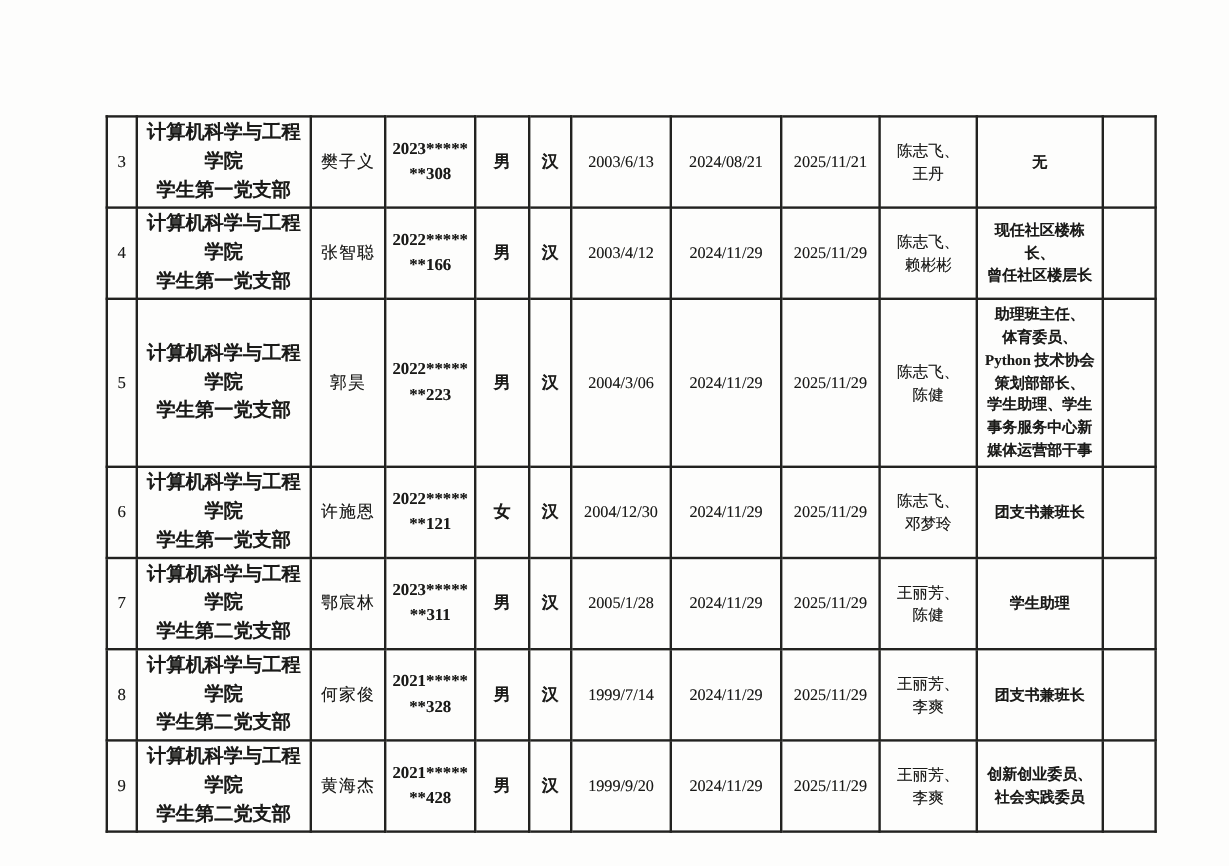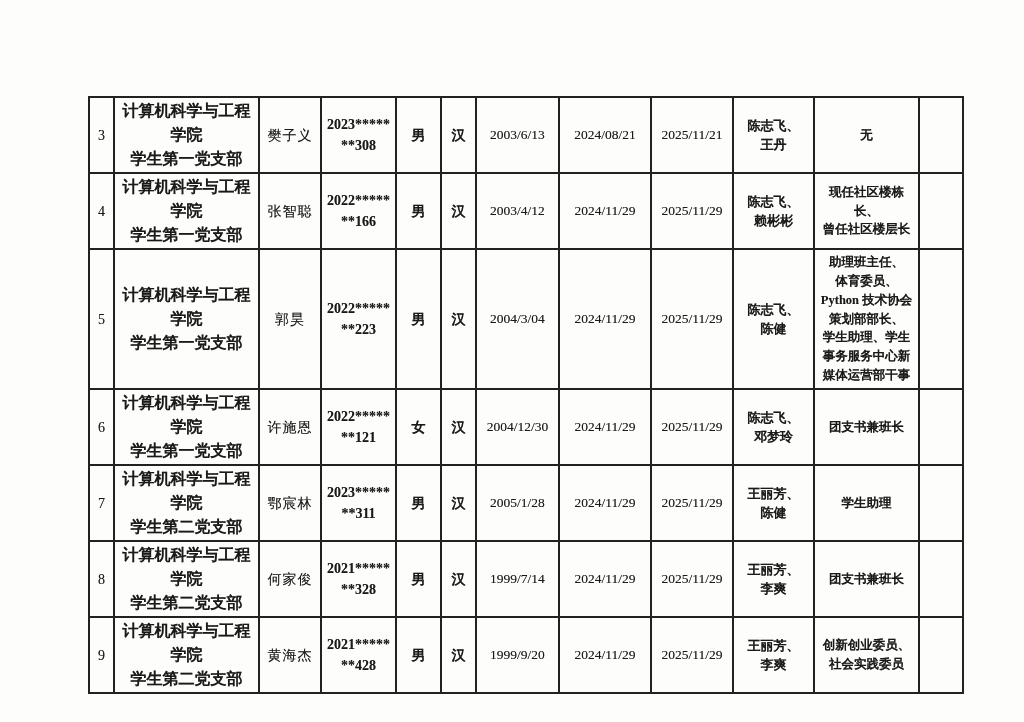--- a/index.html
+++ b/index.html
@@ -47,21 +47,21 @@
   tr.r5 { height: 60px; }
   tr.r6 { height: 71px; }
 
   .c-num        { font-size: 14px; }
   .c-branch     { font-size: 16px; font-weight: bold; }
   .c-name       { font-size: 14px; font-weight: normal; letter-spacing: 1px; }
   .c-id         { font-size: 14px; font-weight: bold; line-height: 1.45; margin-left: 40px; }
   .c-gender     { font-size: 14px; font-weight: bold; }
   .c-ethnicity  { font-size: 14px; font-weight: bold; }
   .c-date       { font-size: 13.5px; }
-  .c-contacts   { font-size: 13px; font-weight: bold; }
+  .c-contacts   { font-size: 13px; font-weight: normal; }
   .c-positions  { font-size: 12.5px; font-weight: bold; line-height: 1.55; }
   .c-remark     { font-size: 13px; }
 </style>
 </head>
 <body>
 
 <div class="page">
   <table class="roster">
     <colgroup>
       <col style="width:25px">
@@ -116,21 +116,21 @@
         </tr>
         <tr class="r2">
           <td class="c-num">5</td>
           <td class="c-branch">计算机科学与工程学院
 学生第一党支部</td>
           <td class="c-name">郭昊</td>
           <td class="c-id">2022*****
 **223</td>
           <td class="c-gender">男</td>
           <td class="c-ethnicity">汉</td>
-          <td class="c-date">2004/3/04</td>
+          <td class="c-date">2004/3/06</td>
           <td class="c-date">2024/11/29</td>
           <td class="c-date">2025/11/29</td>
           <td class="c-contacts">陈志飞、
 陈健</td>
           <td class="c-positions">助理班主任、
 体育委员、
 Python 技术协会
 策划部部长、
 学生助理、学生
 事务服务中心新

